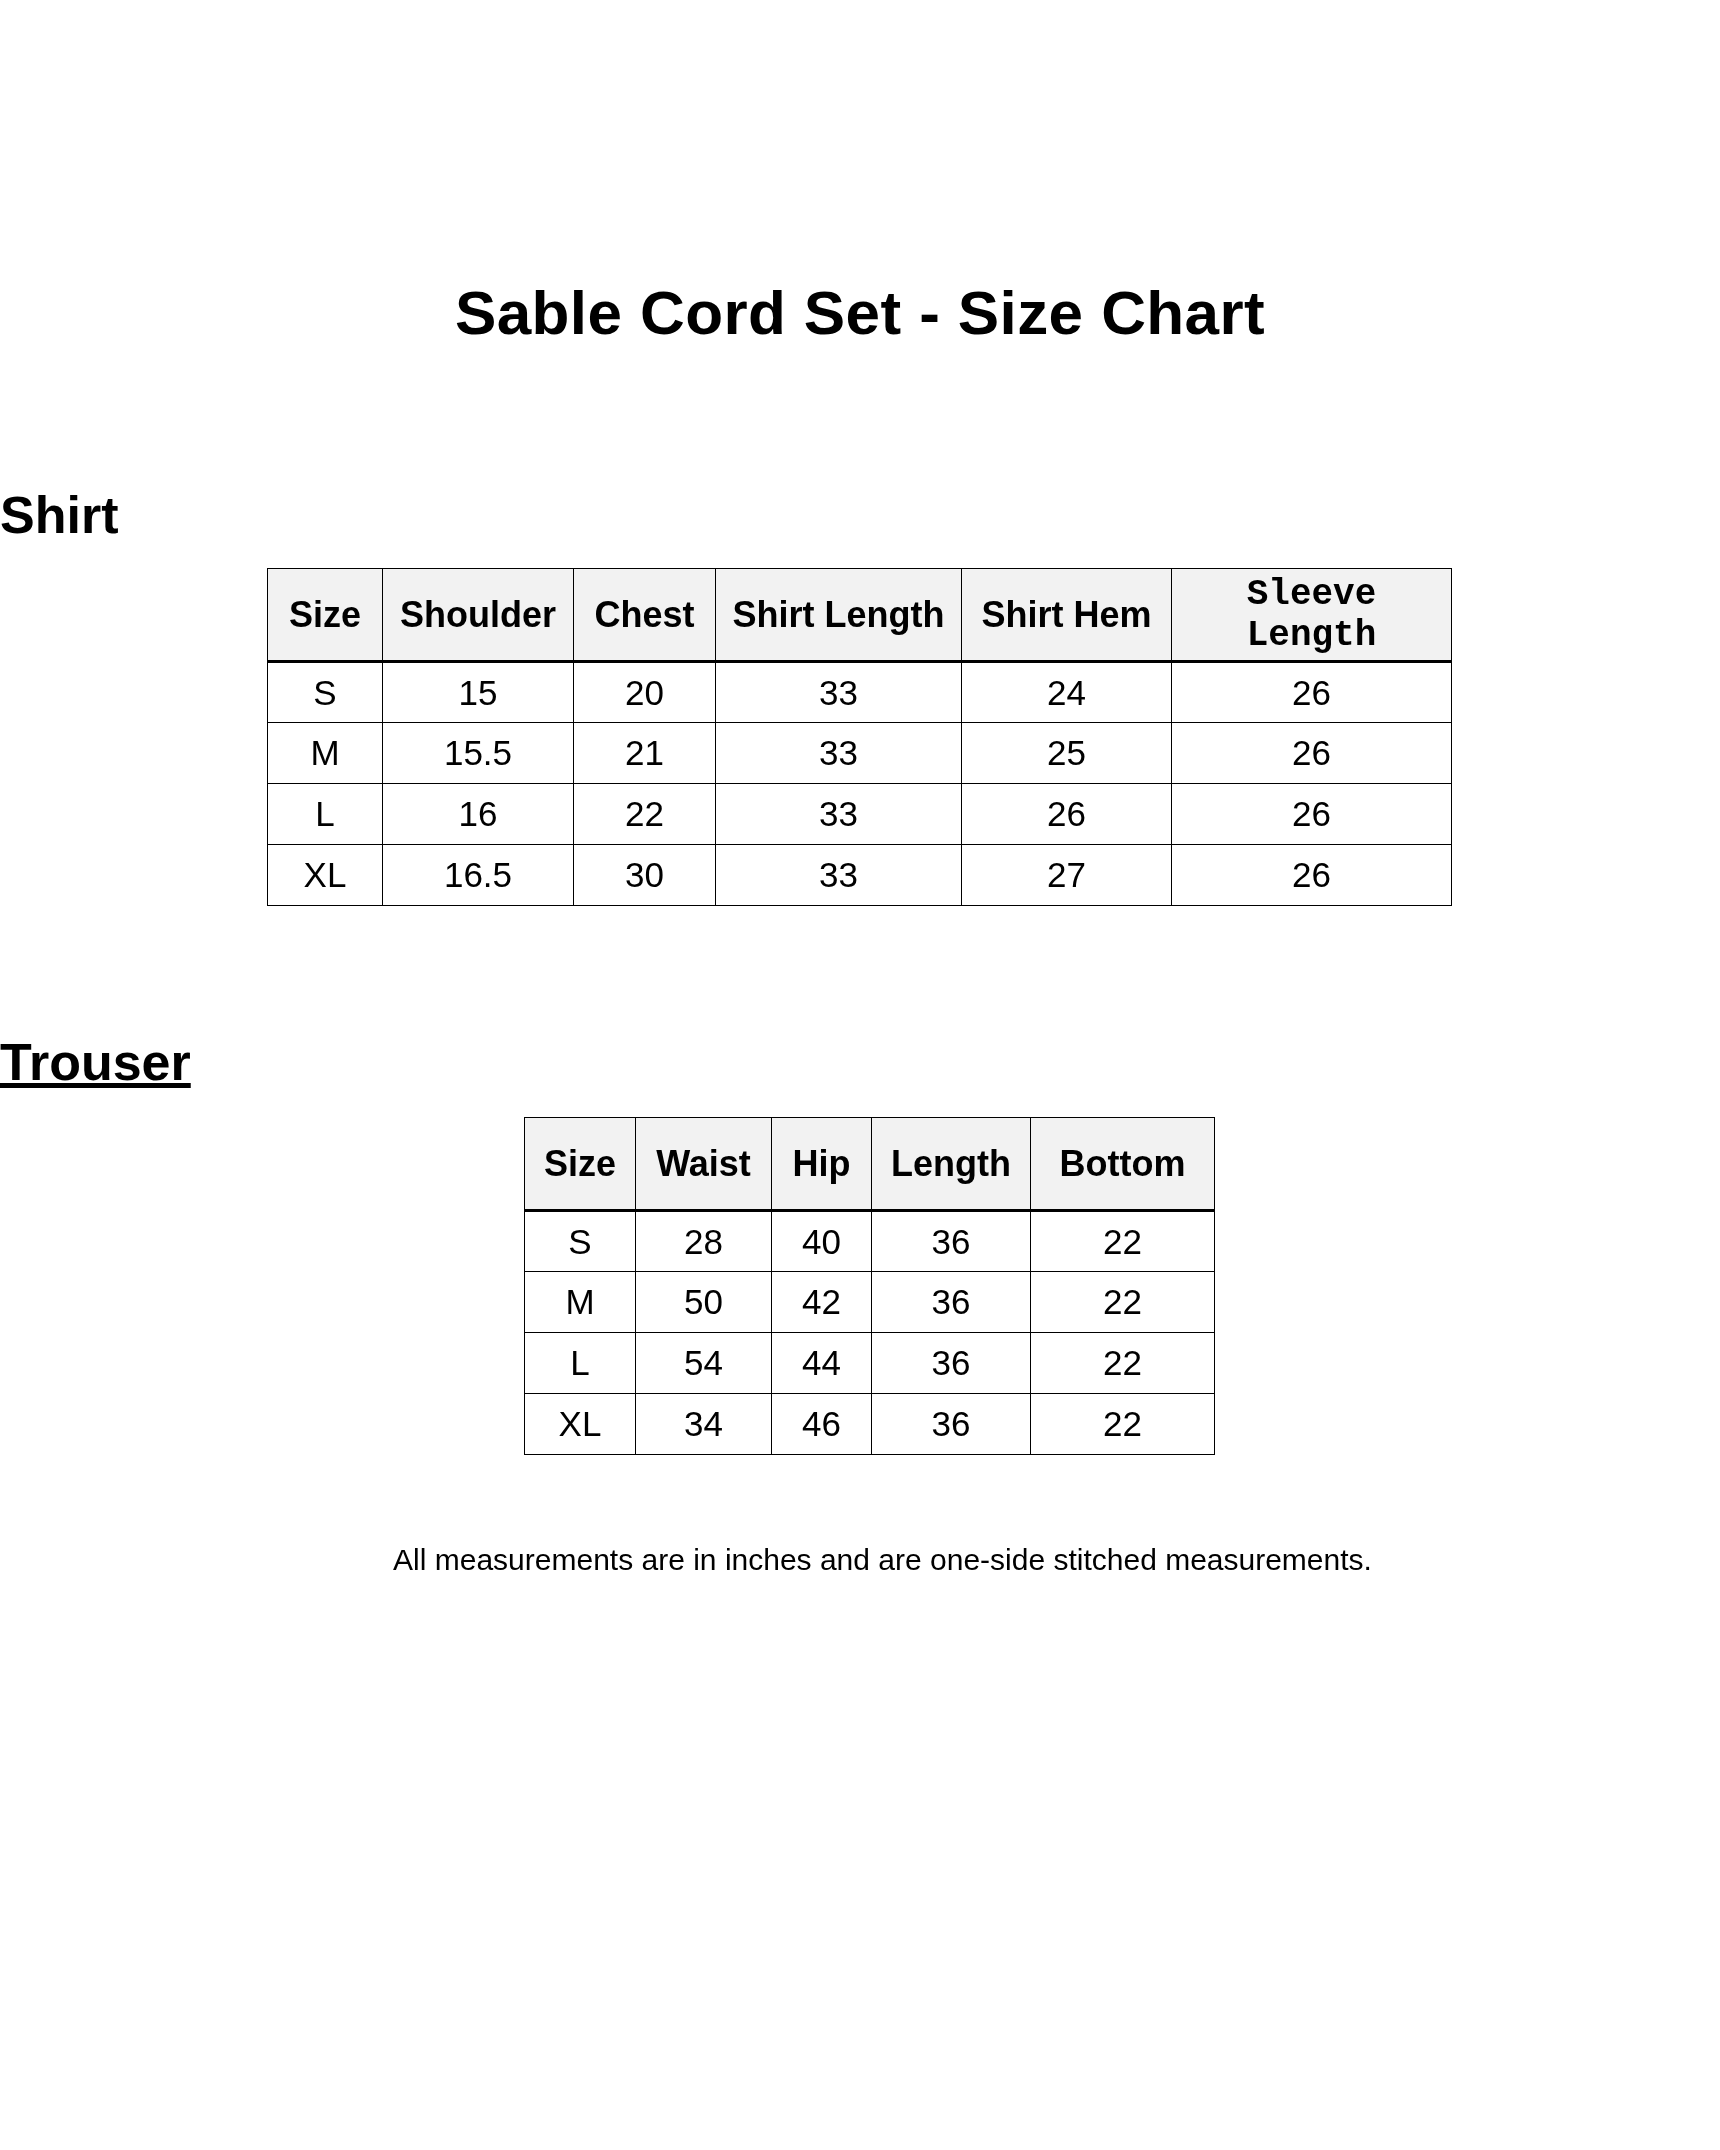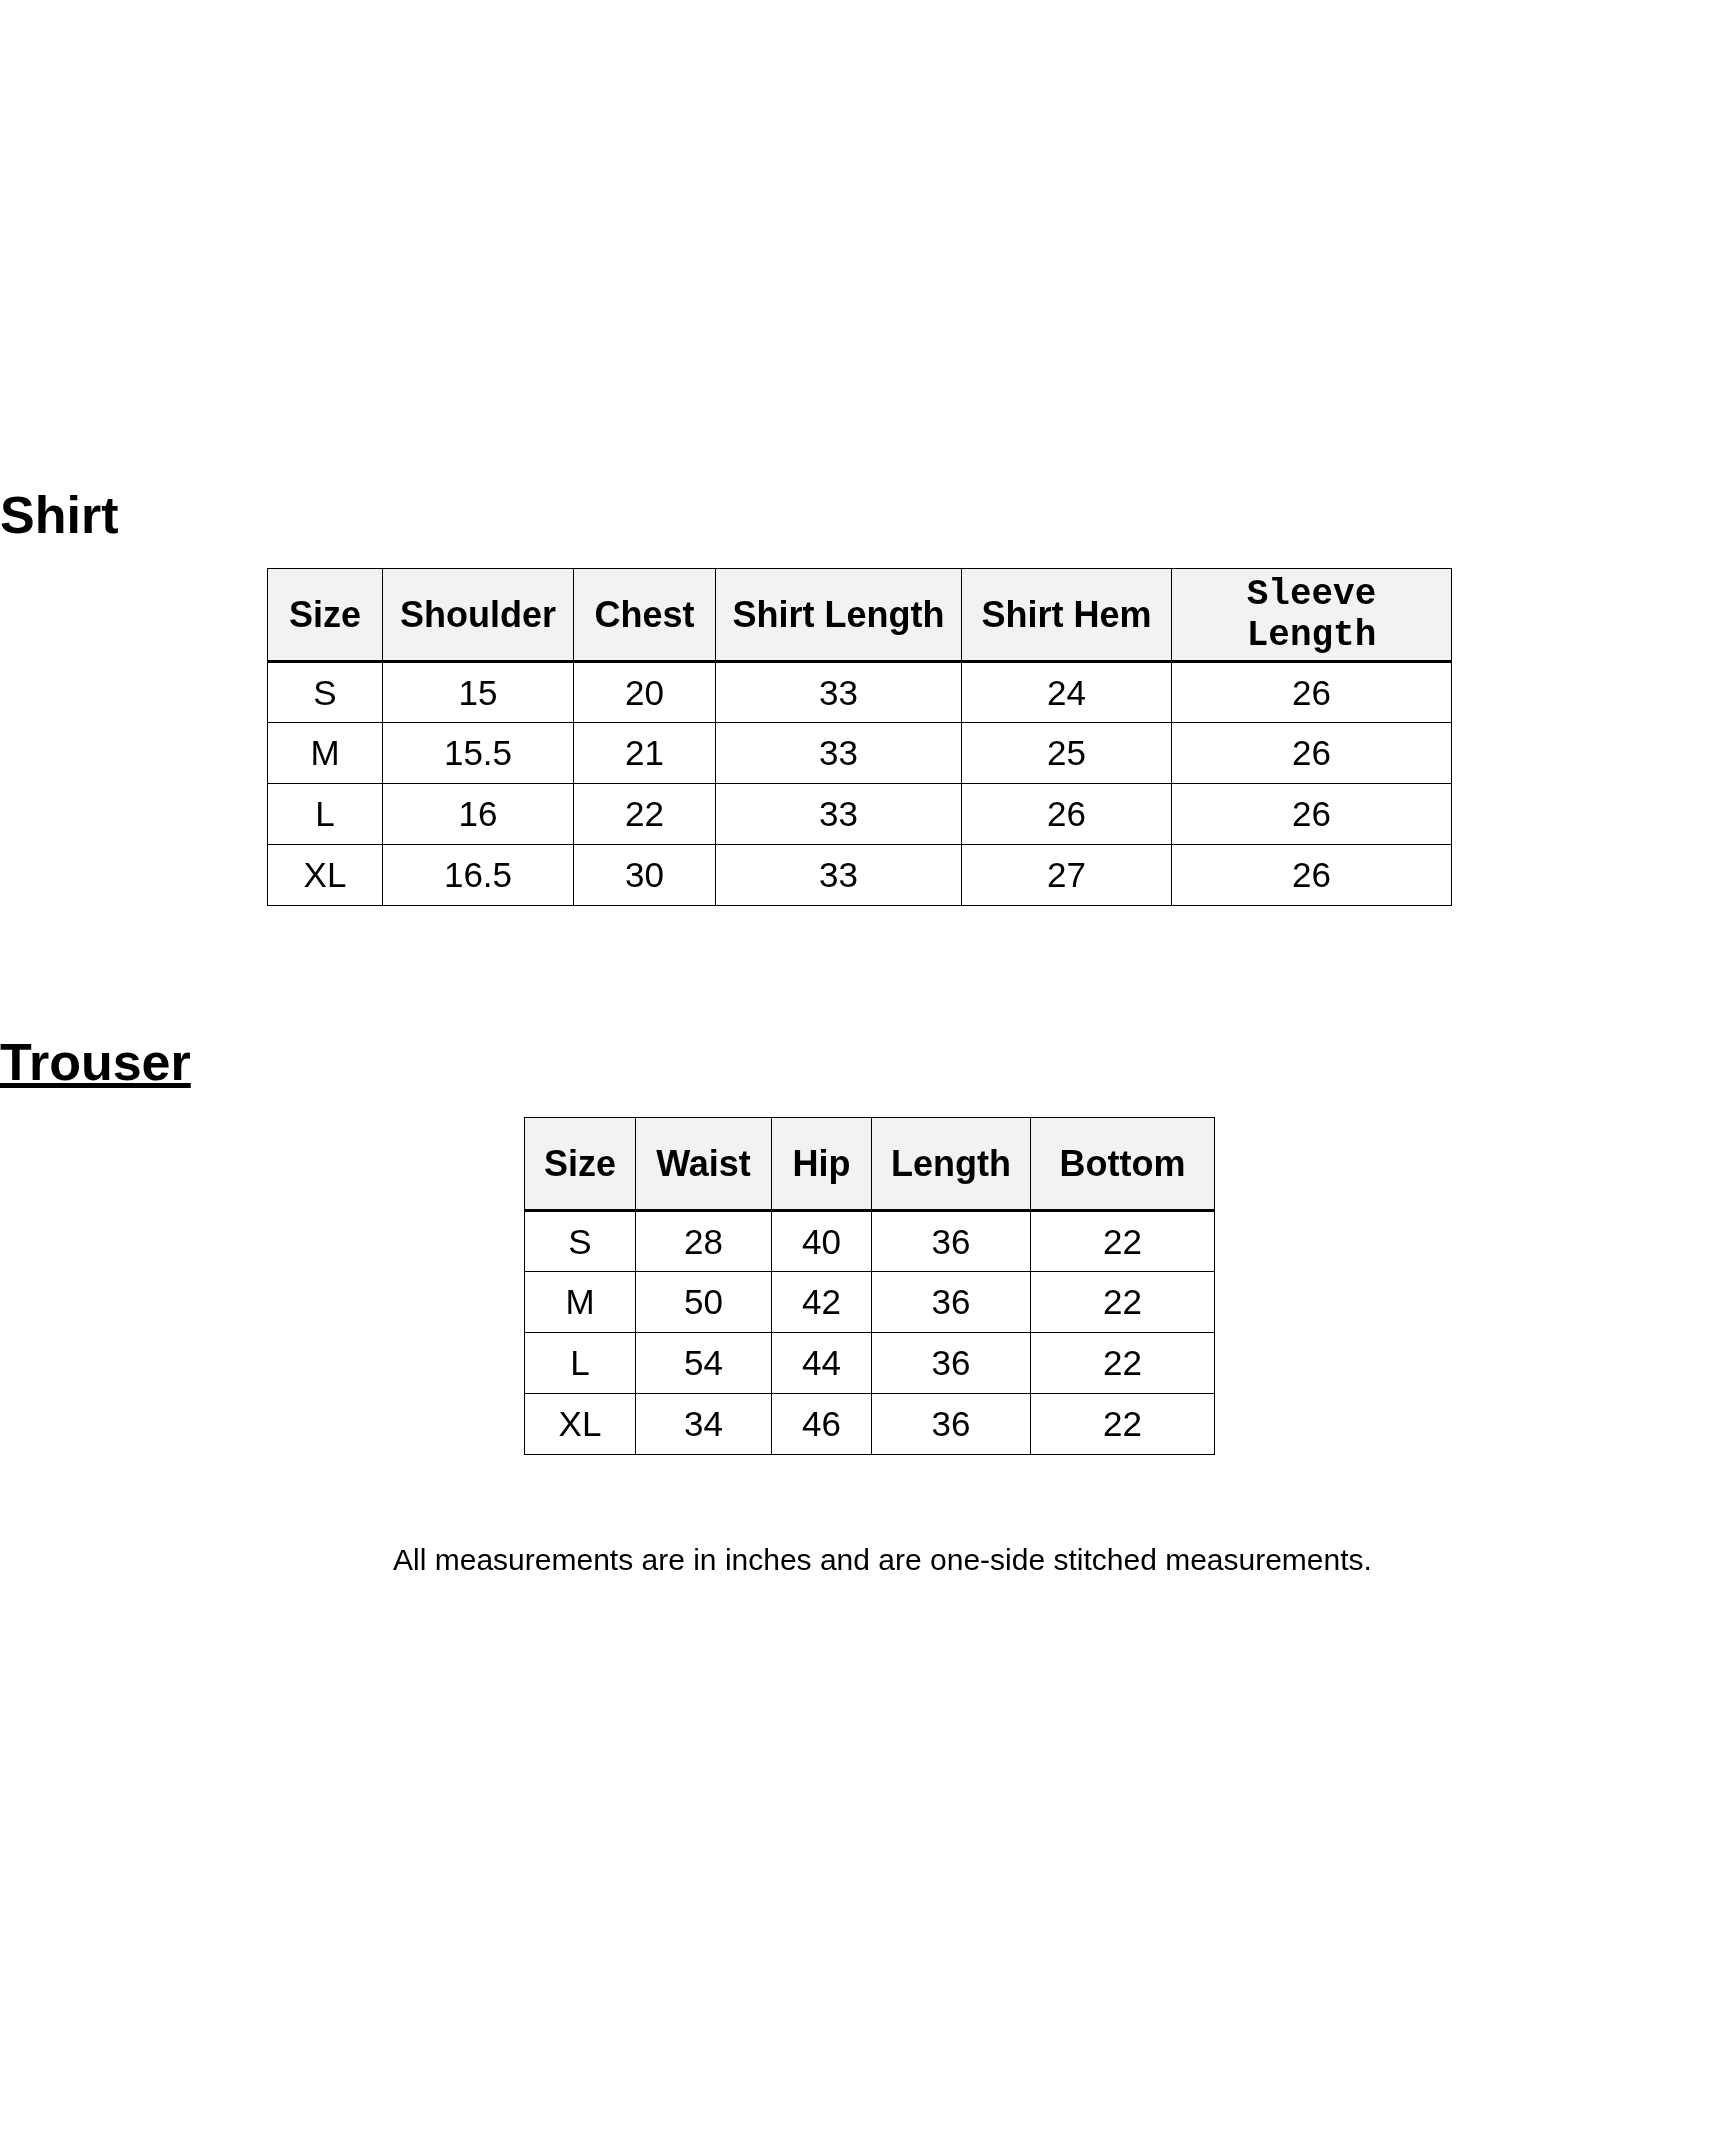--- a/index.html
+++ b/index.html
@@ -90,20 +90,21 @@
     line-height: 1.2;
     color: #000000;
     padding-left: 45px;
   }
 </style>
 </head>
 <body>
 
 <div class="page">
 
+  <h1 class="doc-title">Sable Cord Set - Size Chart</h1>
 
   <h2 class="section-heading shirt">Shirt</h2>
 
   <table class="shirt-table">
     <thead>
       <tr>
           <th>Size</th>
           <th>Shoulder</th>
           <th>Chest</th>
           <th>Shirt Length</th>

